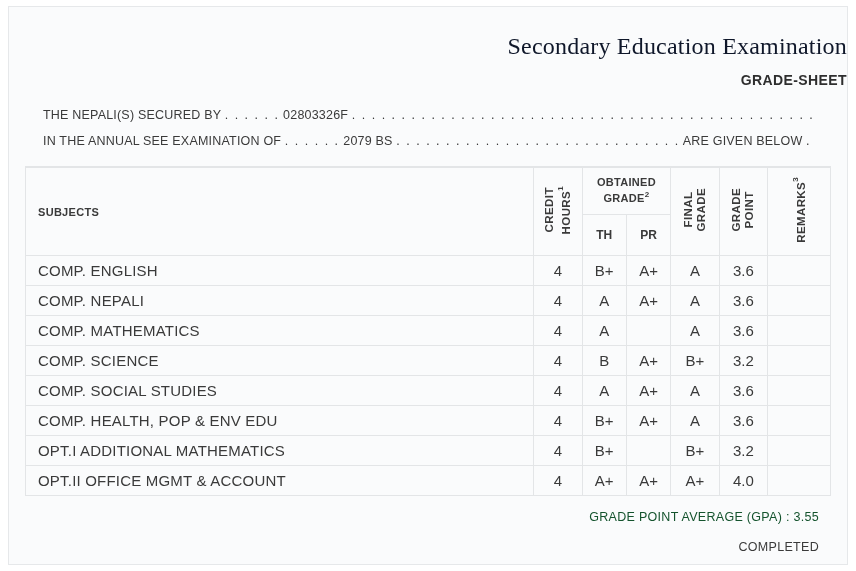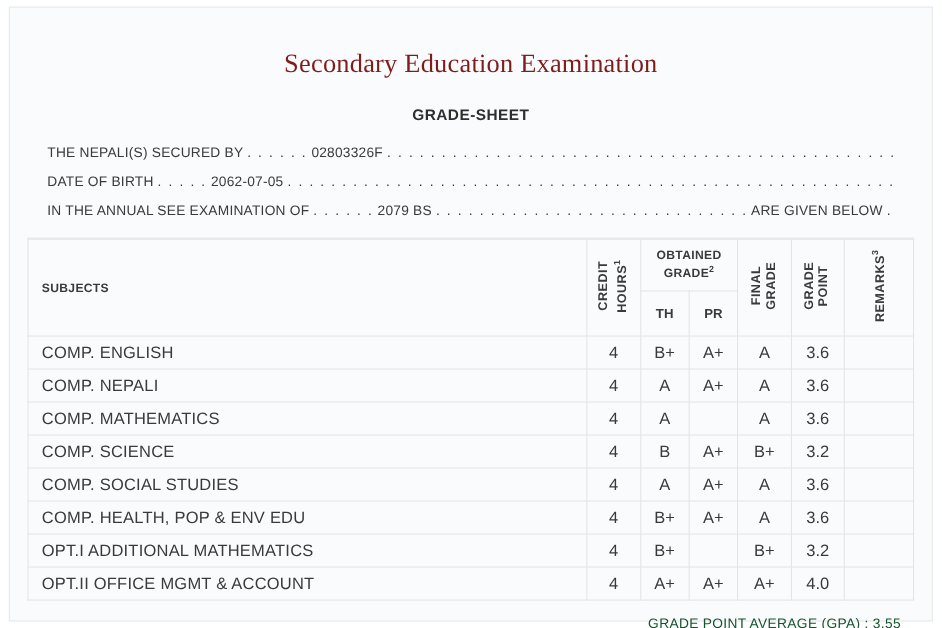--- a/index.html
+++ b/index.html
@@ -25,31 +25,31 @@
     position: absolute;
     left: 8px;
     top: 6px;
     width: 840px;
     height: 559px;
     background: #fafbfc;
     border: 1px solid #e6e8ea;
     box-sizing: border-box;
   }
   .title {
-    text-align: center;
-    color: #7f1d1d;
+    text-align: right;
+    color: #0f172a;
     font-size: 24px;
     font-weight: normal;
     letter-spacing: 0.2px;
-    margin: 12px;
+    margin: 0;
     padding-top: 26px;
     font-family: "Liberation Serif", serif;
   }
   .subtitle {
-    text-align: center;
+    text-align: right;
     font-size: 14px;
     font-weight: bold;
     color: #2e2e2e;
     margin: 0;
     padding-top: 12px;
     letter-spacing: 0.4px;
   }
   .info-block {
     margin-top: 14px;
     padding: 0 34px 0 34px;
@@ -160,26 +160,20 @@
     <div class="subtitle">GRADE-SHEET</div>
 
     <div class="info-block">
       <div class="info-line">
         <span class="lbl">THE NEPALI(S) SECURED BY</span>
         <span class="dots">. . . . . .</span>
         <span class="val">02803326F</span>
         <span class="dots">. . . . . . . . . . . . . . . . . . . . . . . . . . . . . . . . . . . . . . . . . . . . . . . . . . . .</span>
       </div>
       <div class="info-line">
-        <span class="lbl">DATE OF BIRTH</span>
-        <span class="dots">. . . . .</span>
-        <span class="val">2062-07-05</span>
-        <span class="dots">. . . . . . . . . . . . . . . . . . . . . . . . . . . . . . . . . . . . . . . . . . . . . . . . . . . . . . . .</span>
-      </div>
-      <div class="info-line">
         <span class="lbl">IN THE ANNUAL SEE EXAMINATION OF</span>
         <span class="dots">. . . . . .</span>
         <span class="val">2079 BS</span>
         <span class="dots">. . . . . . . . . . . . . . . . . . . . . . . . . . . . .</span>
         <span class="lbl">ARE GIVEN BELOW . . .</span>
       </div>
     </div>
 
     <div class="table-wrap">
       <table class="grades">

